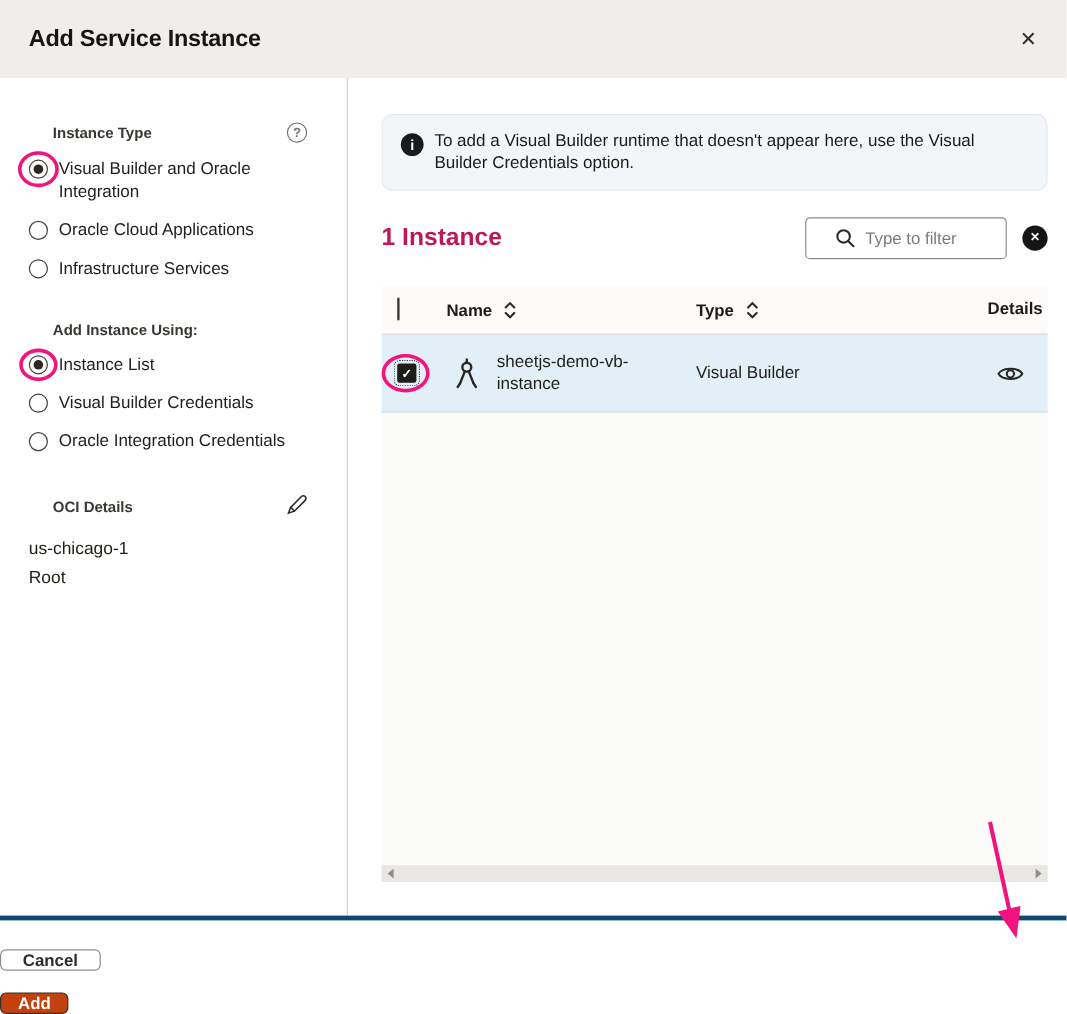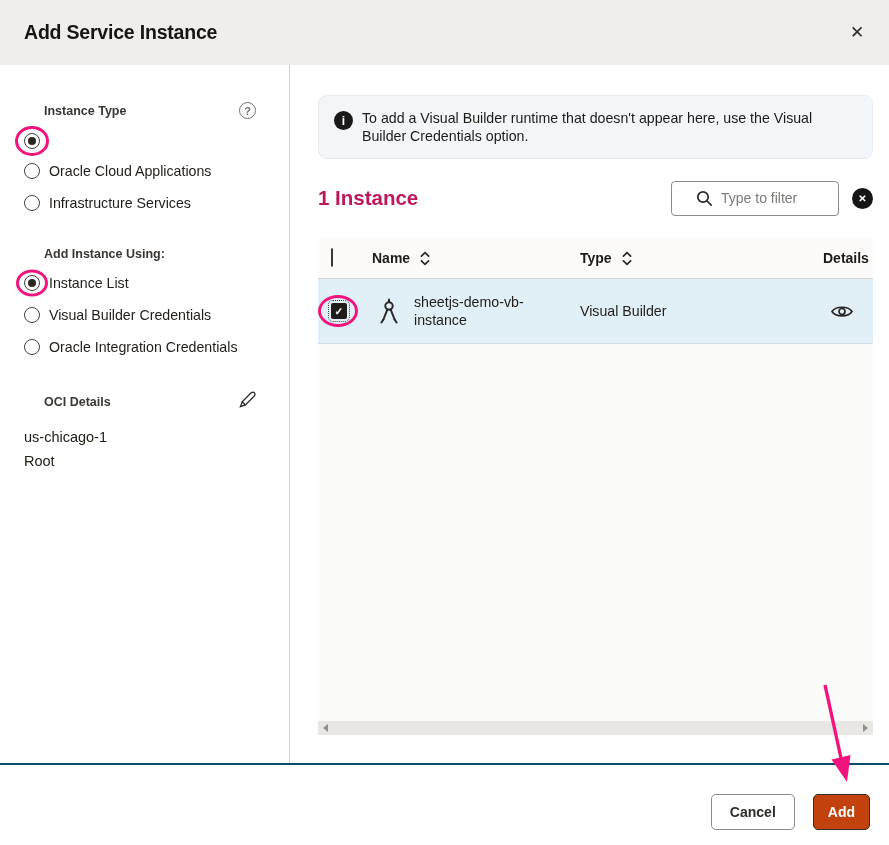--- a/index.html
+++ b/index.html
@@ -102,22 +102,22 @@
   .tfiller { height:377px; background:#fbfbfa; }
   .hscroll {
     height:14px; background:#e8e7e4; display:flex; align-items:center; justify-content:space-between; padding:0 5px; cursor:pointer;
   }
   .sb-arrow-left { width:0; height:0; border-top:4px solid transparent; border-bottom:4px solid transparent; border-right:5px solid #8f8e8b; }
   .sb-arrow-right { width:0; height:0; border-top:4px solid transparent; border-bottom:4px solid transparent; border-left:5px solid #8f8e8b; }
 
   
   .dlg-footer {
     position:absolute; left:0; right:0; bottom:0; height:82px; background:#fff;
-    border-top:2px solid #0c4a6e; display:flex; justify-content:flex-end; align-items:flex-start;
-    gap:18px; padding:29px 19px 0 0;
+    border-top:4px solid #0c4a6e; display:flex; justify-content:flex-end; align-items:flex-start;
+    gap:18px; padding:29px 19px 0 0;flex-direction:column;
   }
   .btn { height:36px; border-radius:5px; font-size:14px; font-weight:700; font-family:"Liberation Sans",sans-serif; cursor:pointer; }
   .btn-secondary { padding:0 18px; background:#fff; border:1px solid #8e8c89; color:#2f2d2a; }
   .btn-primary { padding:0 14px; background:#c2410c; border:1px solid #34302b; color:#fff; }
 
   
   .ann-ellipse {
     position:absolute; left:50%; top:50%; width:34px; height:30px;
     transform:translate(-50%,-50%); border:3px solid #f2137e; border-radius:50%;
     pointer-events:none; z-index:5;
@@ -142,20 +142,21 @@
 
     <div class="side-label-row">
       <span class="side-label">Instance Type</span>
       <button class="help-icon">?</button>
     </div>
 
     <div class="option">
       <span class="radio selected">
         <span class="ann-ellipse"></span>
       </span>
+      <span>Visual Builder and Oracle Integration</span>
     </div>
     <div class="option">
       <span class="radio"></span>
       <span>Oracle Cloud Applications</span>
     </div>
     <div class="option">
       <span class="radio"></span>
       <span>Infrastructure Services</span>
     </div>
 

